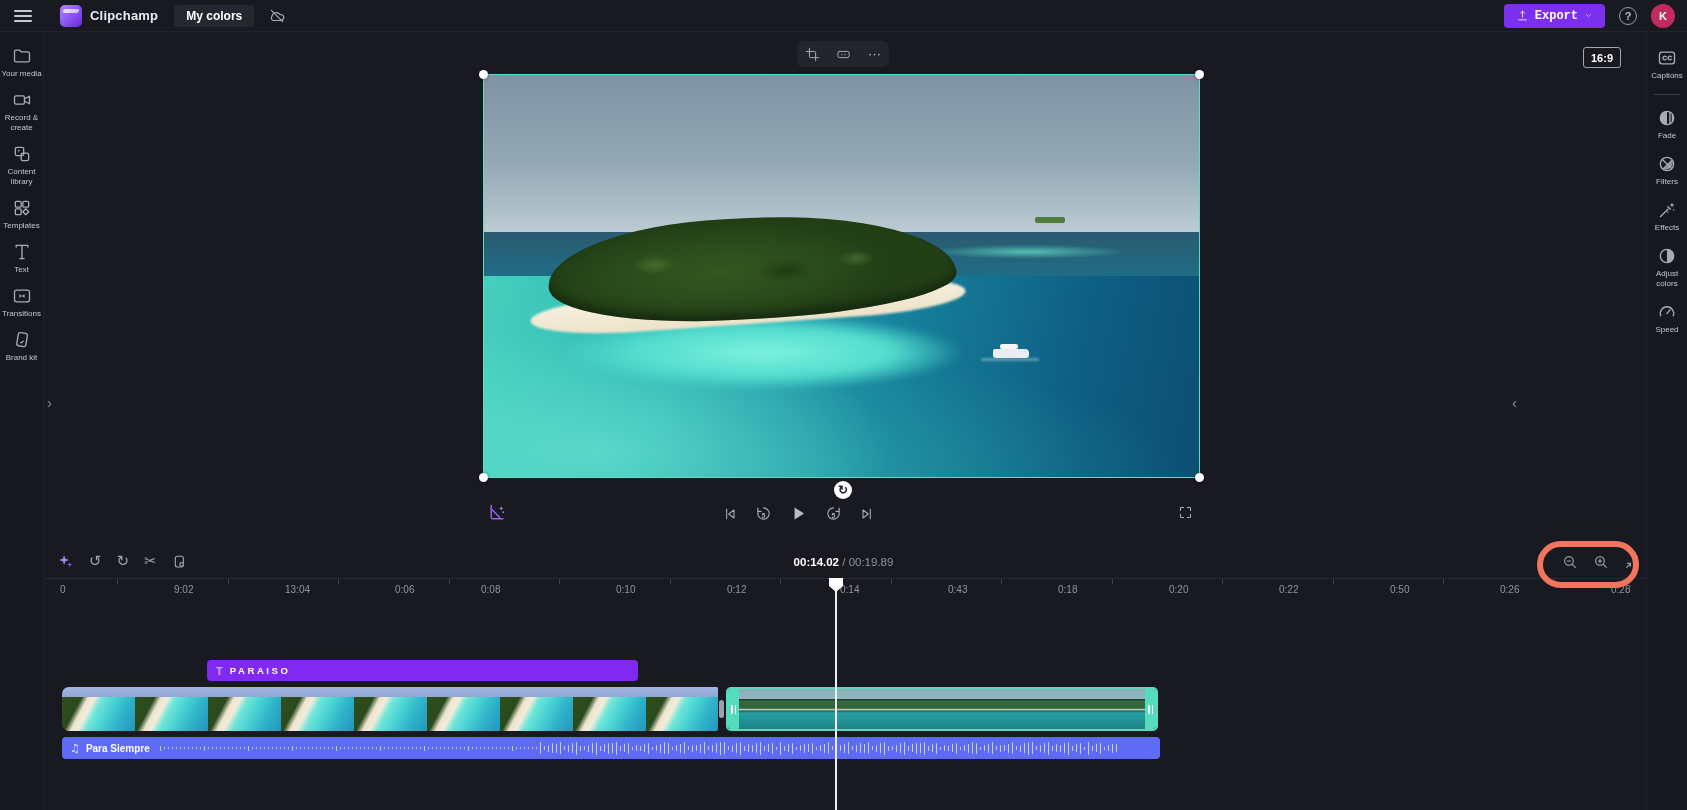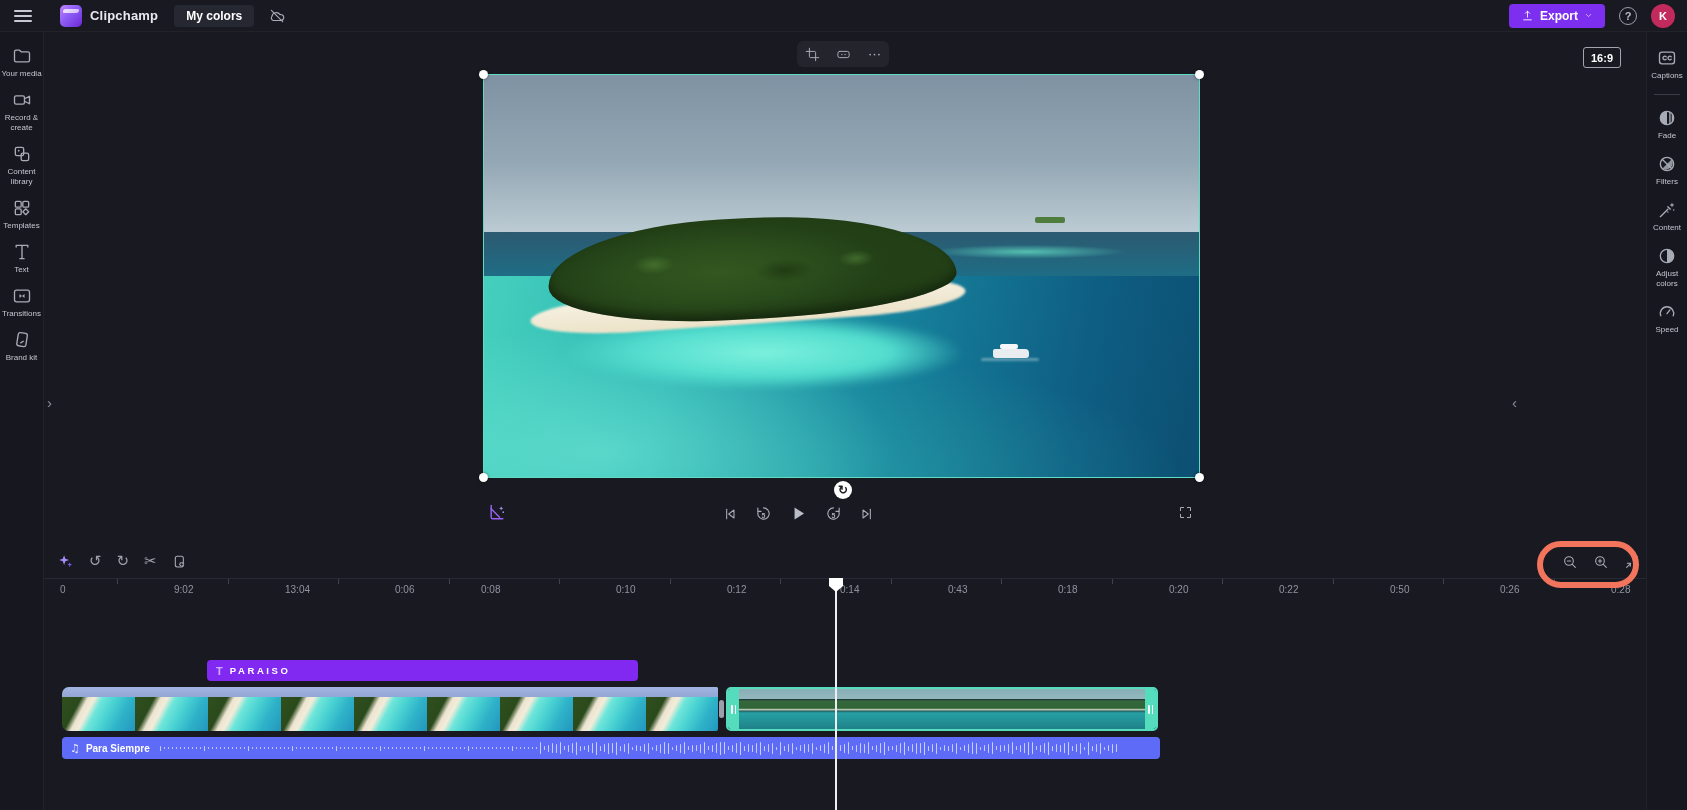--- a/index.html
+++ b/index.html
@@ -20,21 +20,21 @@
   #hamburger i { display:block; height:2px; background:#c7cad2; border-radius:1px; }
   #logo { width:22px; height:22px; margin-left:28px; border-radius:5px;
           background:linear-gradient(135deg,#c084fc 0%,#8b5cf6 45%,#6d28d9 100%); position:relative; }
   #logo:before { content:""; position:absolute; left:3px; top:4px; right:3px; height:4px;
           background:linear-gradient(90deg,#efe3ff,#d8bffb); border-radius:2px; transform:skewX(-18deg); }
   .app-name { font-size:13px; font-weight:bold; margin-left:8px; letter-spacing:.2px; }
   .title-box { margin-left:16px; background:#262831; border-radius:4px; padding:4px 12px; font-size:12px; font-weight:bold; color:#fff; }
   .cloud-off { margin-left:14px; }
   #topbar-right { margin-left:auto; display:flex; align-items:center; gap:14px; margin-right:12px; }
   .export-btn { display:flex; align-items:center; gap:6px; background:#7d2ff0; border:none; color:#fff;
-                font-family:Liberation Sans, sans-serif; font-size:12px; font-weight:bold; padding:5px 12px; border-radius:4px; cursor:pointer; }
+                font-family:Liberation Mono, monospace; font-size:12px; font-weight:bold; padding:5px 12px; border-radius:4px; cursor:pointer; }
   .export-btn svg { stroke:#fff; }
   .help-btn { width:18px; height:18px; border-radius:50%; border:1.6px solid #9a9eab; color:#b9bdc8;
               font-size:11px; font-weight:bold; display:flex; align-items:center; justify-content:center; background:none; cursor:pointer; }
   .avatar { width:24px; height:24px; border-radius:50%; background:#c22a5d; color:#fff; font-size:11px; font-weight:bold;
             display:flex; align-items:center; justify-content:center; cursor:pointer; }
 
   
   #left-rail { position:absolute; top:32px; left:0; bottom:0; width:44px; background:#17181f;
                border-right:1px solid rgba(255,255,255,.05); display:flex; flex-direction:column; align-items:center; padding-top:12px; gap:7px; z-index:20; }
   .rail-item { width:44px; display:flex; flex-direction:column; align-items:center; gap:3px; cursor:pointer; padding:2px 0; }
@@ -263,21 +263,21 @@
         </svg>
       <span class="lbl">Filters</span>
     </div>
     <div class="rail-item">
       <svg width="20" height="20" viewBox="0 0 24 24" class="ico">
           <path d="M4 20l9-9M13 8l3 3"></path>
           <path d="M18 3l.8 2.2L21 6l-2.2.8L18 9l-.8-2.2L15 6l2.2-.8z" fill="#a7abb6" stroke="none"></path>
           <circle cx="13" cy="14.5" r=".9" fill="#a7abb6" stroke="none"></circle>
           <circle cx="20" cy="12" r=".9" fill="#a7abb6" stroke="none"></circle>
         </svg>
-      <span class="lbl">Content</span>
+      <span class="lbl">Effects</span>
     </div>
     <div class="rail-item">
       <svg width="20" height="20" viewBox="0 0 24 24" class="ico">
           <circle cx="12" cy="12" r="8"></circle>
           <path d="M12 4a8 8 0 0 1 0 16z" fill="#a7abb6" stroke="none"></path>
         </svg>
       <span class="lbl">Adjust colors</span>
     </div>
     <div class="rail-item">
       <svg width="20" height="20" viewBox="0 0 24 24" class="ico">
@@ -398,20 +398,25 @@
         <button class="tlb glyph">
             <span>✂</span>
           </button>
         <button class="tlb">
           <svg width="16" height="16" viewBox="0 0 24 24" class="ico">
               <rect x="5" y="3.5" width="12" height="16" rx="3"></rect>
               <circle cx="14.5" cy="15.5" r="3.6" fill="#9ba0ab" stroke="none"></circle>
               <path d="M14.5 13.8v3.4M12.8 15.5h3.4" stroke="#191a21" stroke-width="1.3"></path>
             </svg>
         </button>
+      </div>
+      <div id="time-display">
+        <span class="cur">00:14.02</span>
+        <span>/</span>
+        <span>00:19.89</span>
       </div>
       <div class="tl-right">
         <button class="tlb">
           <svg width="16" height="16" viewBox="0 0 24 24" class="ico">
               <circle cx="10.5" cy="10.5" r="6.5"></circle>
               <path d="M15.5 15.5L20 20M8 10.5h5"></path>
             </svg>
         </button>
         <button class="tlb">
           <svg width="16" height="16" viewBox="0 0 24 24" class="ico">

